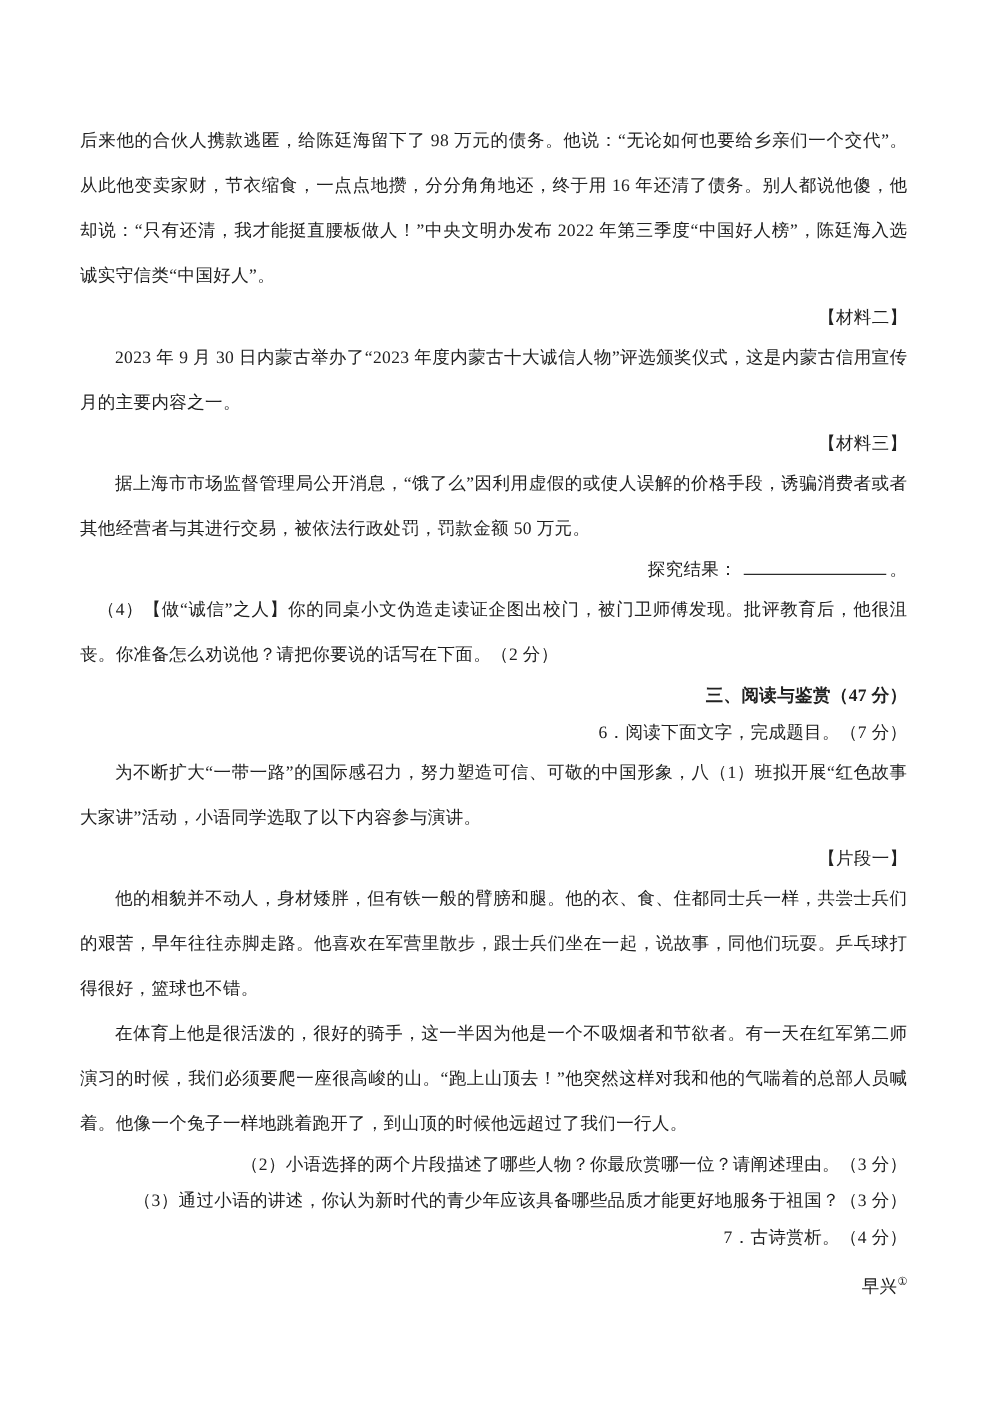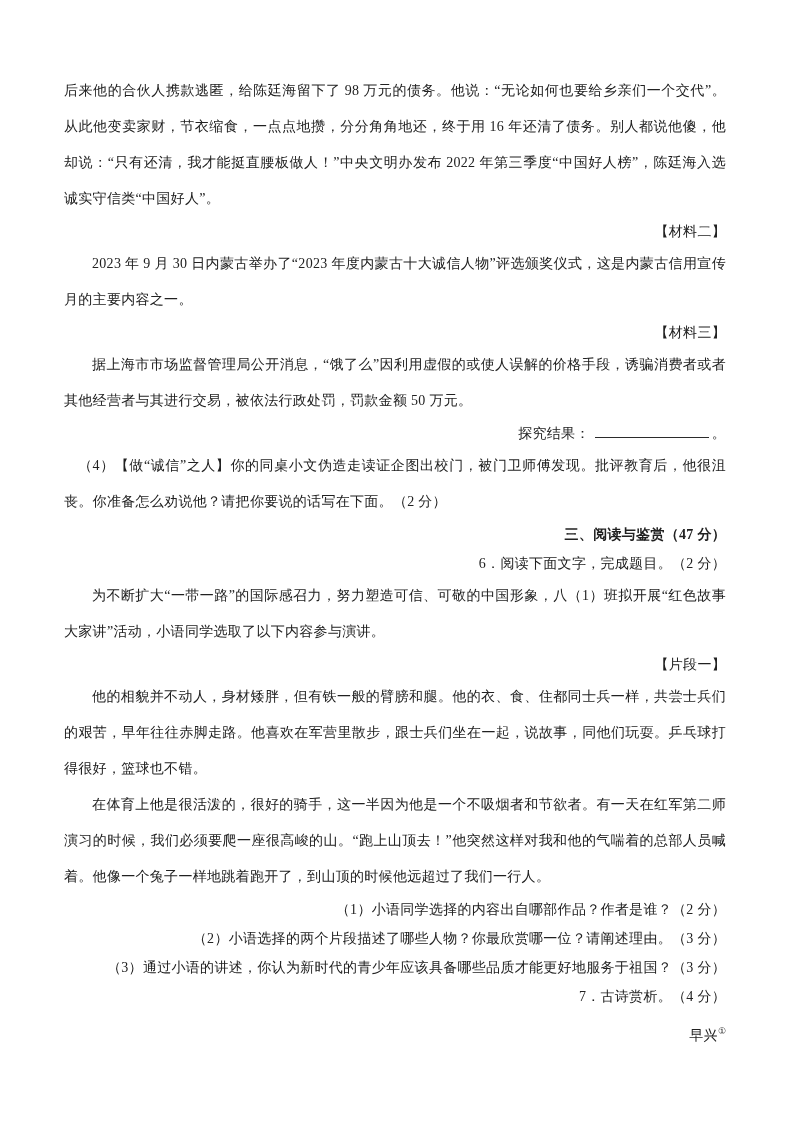--- a/index.html
+++ b/index.html
@@ -10,21 +10,21 @@
   body {
     width: 793px;
     height: 1122px;
     overflow: hidden;
     position: relative;
     font-family: "Liberation Serif", "DejaVu Serif", serif;
     color: #212121;
   }
   .doc-page {
     position: absolute;
-    top: 73px;
+    top: 96px;
     left: 64px;
     width: 662px;
   }
   .doc-page p {
     margin: 0;
     font-size: 14px;
     letter-spacing: 0.3px;
   }
   .body {
     line-height: 36px;
@@ -59,23 +59,22 @@
 
 <div class="doc-page">
     <p class="body">后来他的合伙人携款逃匿，给陈廷海留下了 98 万元的债务。他说：“无论如何也要给乡亲们一个交代”。从此他变卖家财，节衣缩食，一点点地攒，分分角角地还，终于用 16 年还清了债务。别人都说他傻，他却说：“只有还清，我才能挺直腰板做人！”中央文明办发布 2022 年第三季度“中国好人榜”，陈廷海入选诚实守信类“中国好人”。</p>
     <p class="single indent2">【材料二】</p>
     <p class="body indent2">2023 年 9 月 30 日内蒙古举办了“2023 年度内蒙古十大诚信人物”评选颁奖仪式，这是内蒙古信用宣传月的主要内容之一。</p>
     <p class="single indent2">【材料三】</p>
     <p class="body indent2">据上海市市场监督管理局公开消息，“饿了么”因利用虚假的或使人误解的价格手段，诱骗消费者或者其他经营者与其进行交易，被依法行政处罚，罚款金额 50 万元。</p>
     <p class="single indent2"><span>探究结果：</span><span class="blank" style="width: 114px;"></span><span>。</span></p>
     <p class="body indent1">（4）【做“诚信”之人】你的同桌小文伪造走读证企图出校门，被门卫师傅发现。批评教育后，他很沮丧。你准备怎么劝说他？请把你要说的话写在下面。（2 分）</p>
     <p class="single bold">三、阅读与鉴赏（47 分）</p>
-    <p class="single">6．阅读下面文字，完成题目。（2 分）</p>
+    <p class="single">6．阅读下面文字，完成题目。（7 分）</p>
     <p class="body indent2">为不断扩大“一带一路”的国际感召力，努力塑造可信、可敬的中国形象，八（1）班拟开展“红色故事大家讲”活动，小语同学选取了以下内容参与演讲。</p>
     <p class="single indent2">【片段一】</p>
     <p class="body indent2">他的相貌并不动人，身材矮胖，但有铁一般的臂膀和腿。他的衣、食、住都同士兵一样，共尝士兵们的艰苦，早年往往赤脚走路。他喜欢在军营里散步，跟士兵们坐在一起，说故事，同他们玩耍。乒乓球打得很好，篮球也不错。</p>
     <p class="body indent2">在体育上他是很活泼的，很好的骑手，这一半因为他是一个不吸烟者和节欲者。有一天在红军第二师演习的时候，我们必须要爬一座很高峻的山。“跑上山顶去！”他突然这样对我和他的气喘着的总部人员喊着。他像一个兔子一样地跳着跑开了，到山顶的时候他远超过了我们一行人。</p>
-    <p class="single indent1">（1）小语同学选择的内容出自哪部作品？作者是谁？（2 分）</p>
     <p class="single indent1">（2）小语选择的两个片段描述了哪些人物？你最欣赏哪一位？请阐述理由。（3 分）</p>
     <p class="single indent1">（3）通过小语的讲述，你认为新时代的青少年应该具备哪些品质才能更好地服务于祖国？（3 分）</p>
     <p class="single">7．古诗赏析。（4 分）</p>
     <p class="center"><span>早兴</span><sup>①</sup></p>
   </div>
 
 </body></html>

